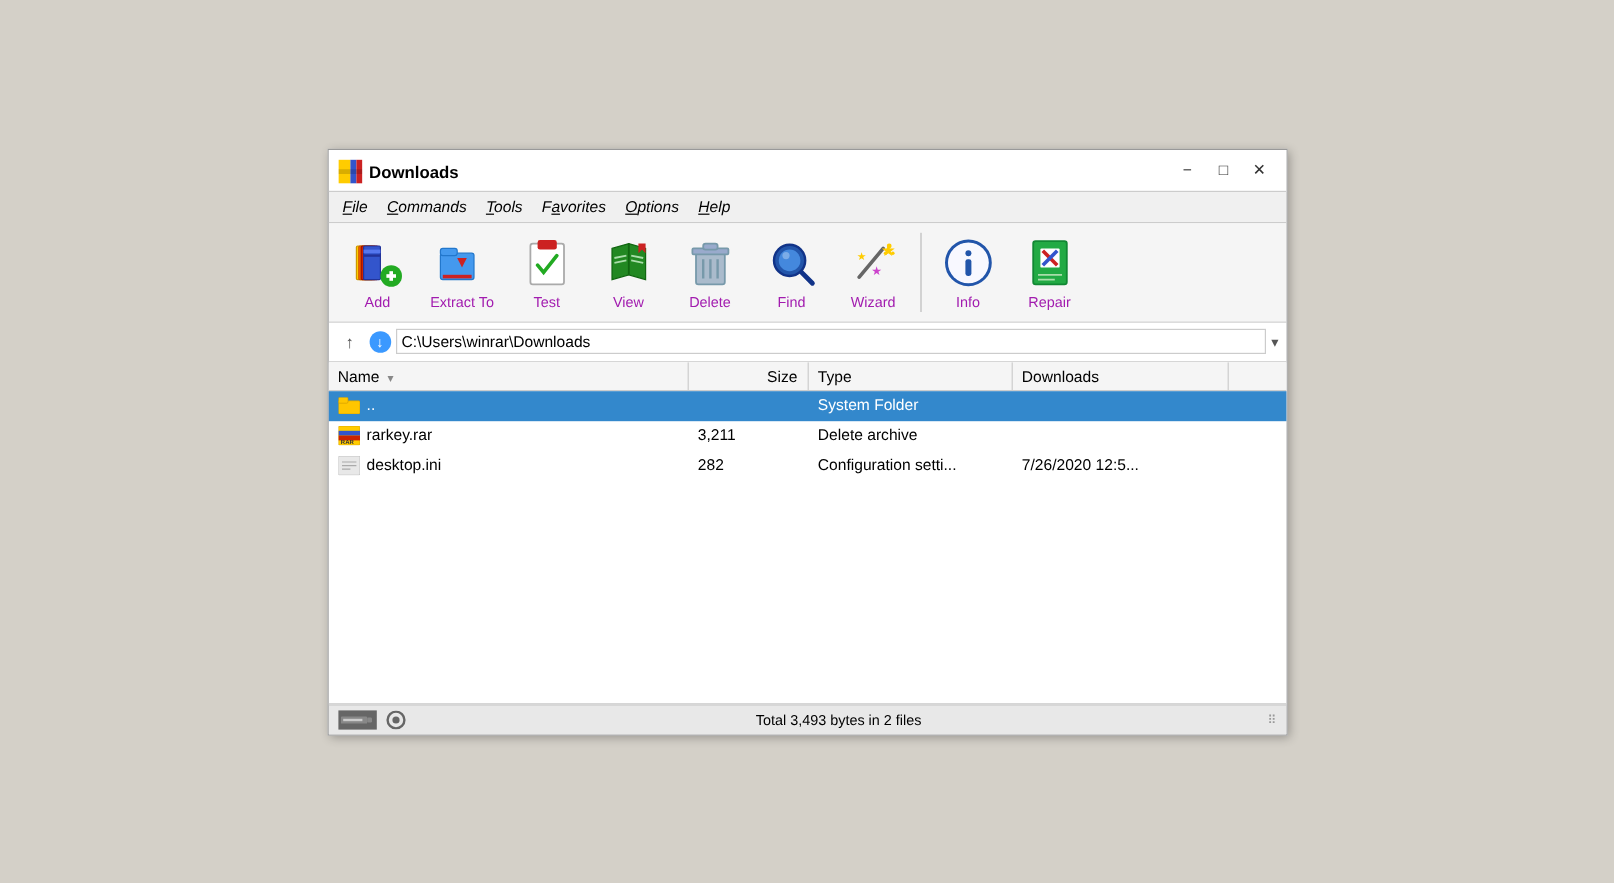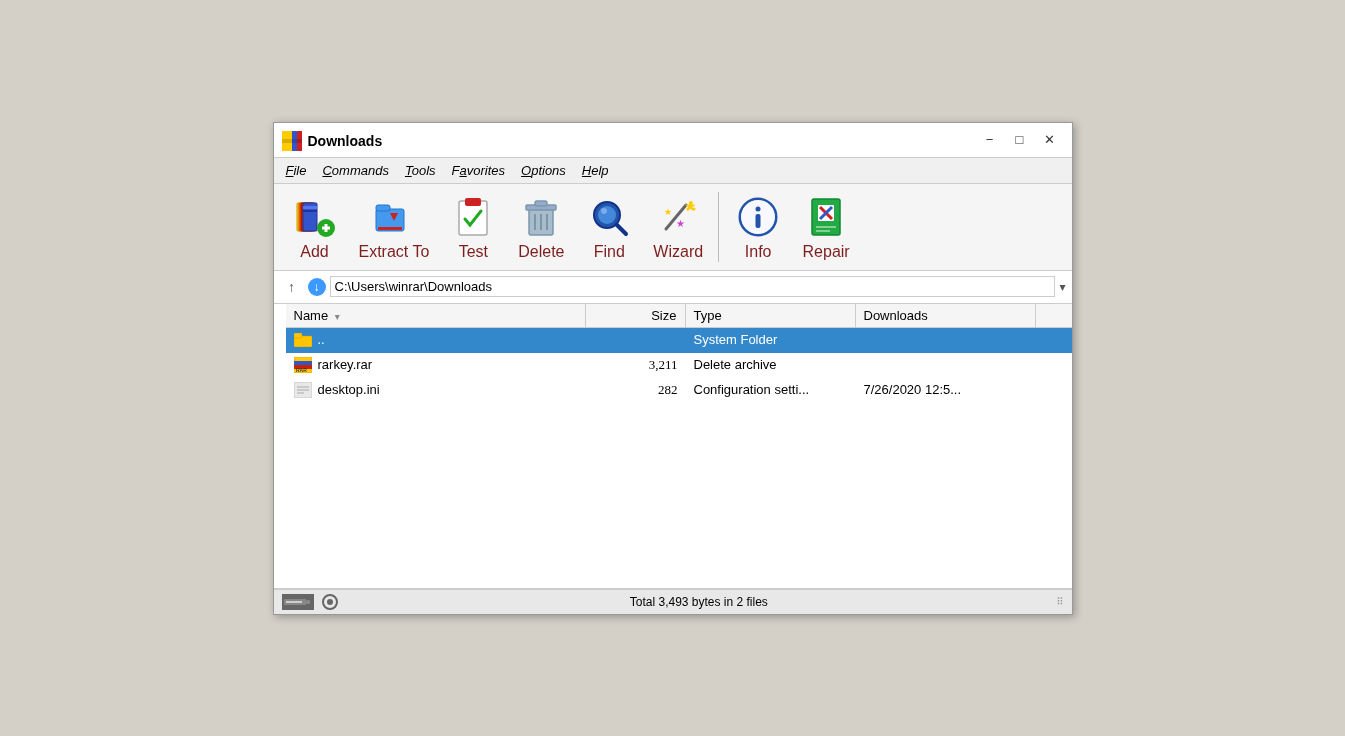--- a/index.html
+++ b/index.html
@@ -97,22 +97,22 @@
     }
     .tool-icon {
       width: 48px;
       height: 48px;
       display: flex;
       align-items: center;
       justify-content: center;
       font-size: 32px;
     }
     .tool-label {
-      font-size: 16px;
-      color: #7f1d1d;
+      font-size: 12px;
+      color: #a21caf;
       margin-top: 2px;
     }
     .toolbar-sep {
       width: 1px;
       background: #bbb;
       margin: 4px 4px;
       align-self: stretch;
     }
 
     .address-bar {
@@ -155,21 +155,20 @@
     }
     .addr-chevron {
       color: #555;
       font-size: 12px;
       cursor: pointer;
     }
 
     .file-list-container {
       background: #fff;
       border-bottom: 1px solid #ccc;
-      padding-left: 12px;
     }
     .col-headers {
       display: flex;
       background: #f5f5f5;
       border-bottom: 1px solid #ccc;
       font-size: 13px;
     }
     .col-sort-indicator {
       font-size: 10px;
       color: #888;
@@ -198,21 +197,21 @@
     .file-row.selected { background: #3388cc; color: #fff; }
     .file-row.selected .cell { color: #fff; }
 
     .cell {
       padding: 4px 8px;
       overflow: hidden;
       white-space: nowrap;
       text-overflow: ellipsis;
     }
     .cell-name { width: 300px; display: flex; align-items: center; gap: 6px; }
-    .cell-size { width: 100px; text-align: right; font-family: Liberation Serif, serif; }
+    .cell-size { width: 100px; text-align: left; }
     .cell-type { width: 170px; }
     .cell-modified { width: 180px; }
 
     .file-icon {
       width: 18px;
       height: 16px;
       display: flex;
       align-items: center;
       justify-content: center;
       flex-shrink: 0;
@@ -316,20 +315,37 @@
 
           <rect x="8" y="6" width="28" height="34" rx="2" fill="#fff" stroke="#aaa" stroke-width="1.5"></rect>
           <rect x="14" y="3" width="16" height="8" rx="2" fill="#cc2222"></rect>
 
           <polyline points="14,24 19,30 30,16" fill="none" stroke="#22aa22" stroke-width="3" stroke-linecap="round"></polyline>
         </svg>
       </div>
       <span class="tool-label">Test</span>
     </div>
 
+    <div class="tool-btn">
+      <div class="tool-icon">
+        <svg width="44" height="44" viewBox="0 0 44 44">
+
+          <path d="M8,10 L22,6 L36,10 L36,36 L22,32 L8,36 Z" fill="#228822" stroke="#116611" stroke-width="1"></path>
+          <line x1="22" y1="6" x2="22" y2="32" stroke="#116611" stroke-width="1.5"></line>
+
+          <polygon points="30,6 36,6 36,14 33,11 30,14" fill="#cc2222"></polygon>
+
+          <line x1="10" y1="18" x2="20" y2="16" stroke="#aaddaa" stroke-width="1.5"></line>
+          <line x1="10" y1="22" x2="20" y2="20" stroke="#aaddaa" stroke-width="1.5"></line>
+          <line x1="24" y1="16" x2="34" y2="18" stroke="#aaddaa" stroke-width="1.5"></line>
+          <line x1="24" y1="20" x2="34" y2="22" stroke="#aaddaa" stroke-width="1.5"></line>
+        </svg>
+      </div>
+      <span class="tool-label">View</span>
+    </div>
 
     <div class="tool-btn">
       <div class="tool-icon">
         <svg width="44" height="44" viewBox="0 0 44 44">
 
           <rect x="10" y="14" width="24" height="26" rx="2" fill="#aabbcc" stroke="#7799aa" stroke-width="1.5"></rect>
 
           <rect x="7" y="10" width="30" height="5" rx="1" fill="#99aacc" stroke="#7799aa" stroke-width="1.5"></rect>
 
           <rect x="16" y="6" width="12" height="5" rx="2" fill="#99aacc" stroke="#7799aa" stroke-width="1.5"></rect>

